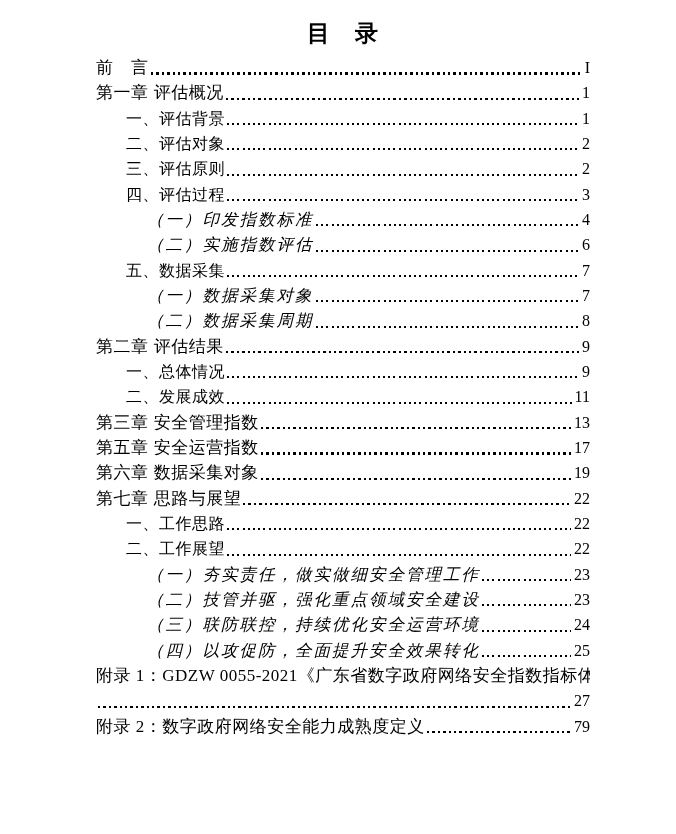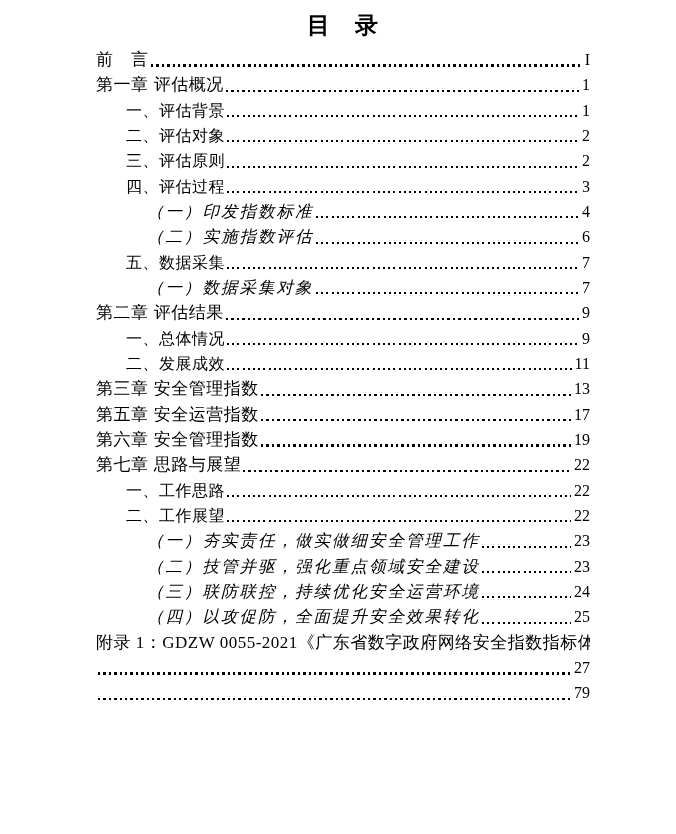--- a/index.html
+++ b/index.html
@@ -5,21 +5,21 @@
   html,body{margin:0;padding:0;}
   body{
     width:676px;height:834px;
     background:#ffffff;color:#000000;
     font-family:"Liberation Sans",sans-serif;
     overflow:hidden;
   }
   .page-wrap{
     box-sizing:border-box;
     width:676px;height:834px;
-    padding:12px 86px 0 96px;
+    padding:20px 86px 0 96px;
   }
   .doc-title{
     text-align:center;
     font-size:23px;
     font-weight:bold;
     line-height:26px;
     margin:0 0 9px 0;
     letter-spacing:1px;
   }
   .toc{display:block;}
@@ -118,20 +118,25 @@
       <div class="row lvl1">
         <span class="label">五、数据采集</span>
         <span class="leader"></span>
         <span class="page">7</span>
       </div>
       <div class="row lvl2">
         <span class="label">（一）数据采集对象</span>
         <span class="leader"></span>
         <span class="page">7</span>
       </div>
+      <div class="row lvl2">
+        <span class="label">（二）数据采集周期</span>
+        <span class="leader"></span>
+        <span class="page">8</span>
+      </div>
       <div class="row lvl0 bold">
         <span class="label">第二章 评估结果</span>
         <span class="leader"></span>
         <span class="page">9</span>
       </div>
       <div class="row lvl1">
         <span class="label">一、总体情况</span>
         <span class="leader"></span>
         <span class="page">9</span>
       </div>
@@ -144,21 +149,21 @@
         <span class="label">第三章 安全管理指数</span>
         <span class="leader"></span>
         <span class="page">13</span>
       </div>
       <div class="row lvl0 bold">
         <span class="label">第五章 安全运营指数</span>
         <span class="leader"></span>
         <span class="page">17</span>
       </div>
       <div class="row lvl0 bold">
-        <span class="label">第六章 安全管理指数</span>
+        <span class="label">第六章 数据采集对象</span>
         <span class="leader"></span>
         <span class="page">19</span>
       </div>
       <div class="row lvl0 bold">
         <span class="label">第七章 思路与展望</span>
         <span class="leader"></span>
         <span class="page">22</span>
       </div>
       <div class="row lvl1">
         <span class="label">一、工作思路</span>
@@ -191,17 +196,18 @@
         <span class="page">25</span>
       </div>
       <div class="row lvl0 bold appendix labelonly">
         <span class="label">附录 1：GDZW 0055-2021《广东省数字政府网络安全指数指标体系》</span>
       </div>
       <div class="row lvl0 bold appendix">
         <span class="leader"></span>
         <span class="page">27</span>
       </div>
       <div class="row lvl0 bold appendix">
+        <span class="label">附录 2：数字政府网络安全能力成熟度定义</span>
         <span class="leader"></span>
         <span class="page">79</span>
       </div>
     </div>
 </div>
 
 </body></html>

